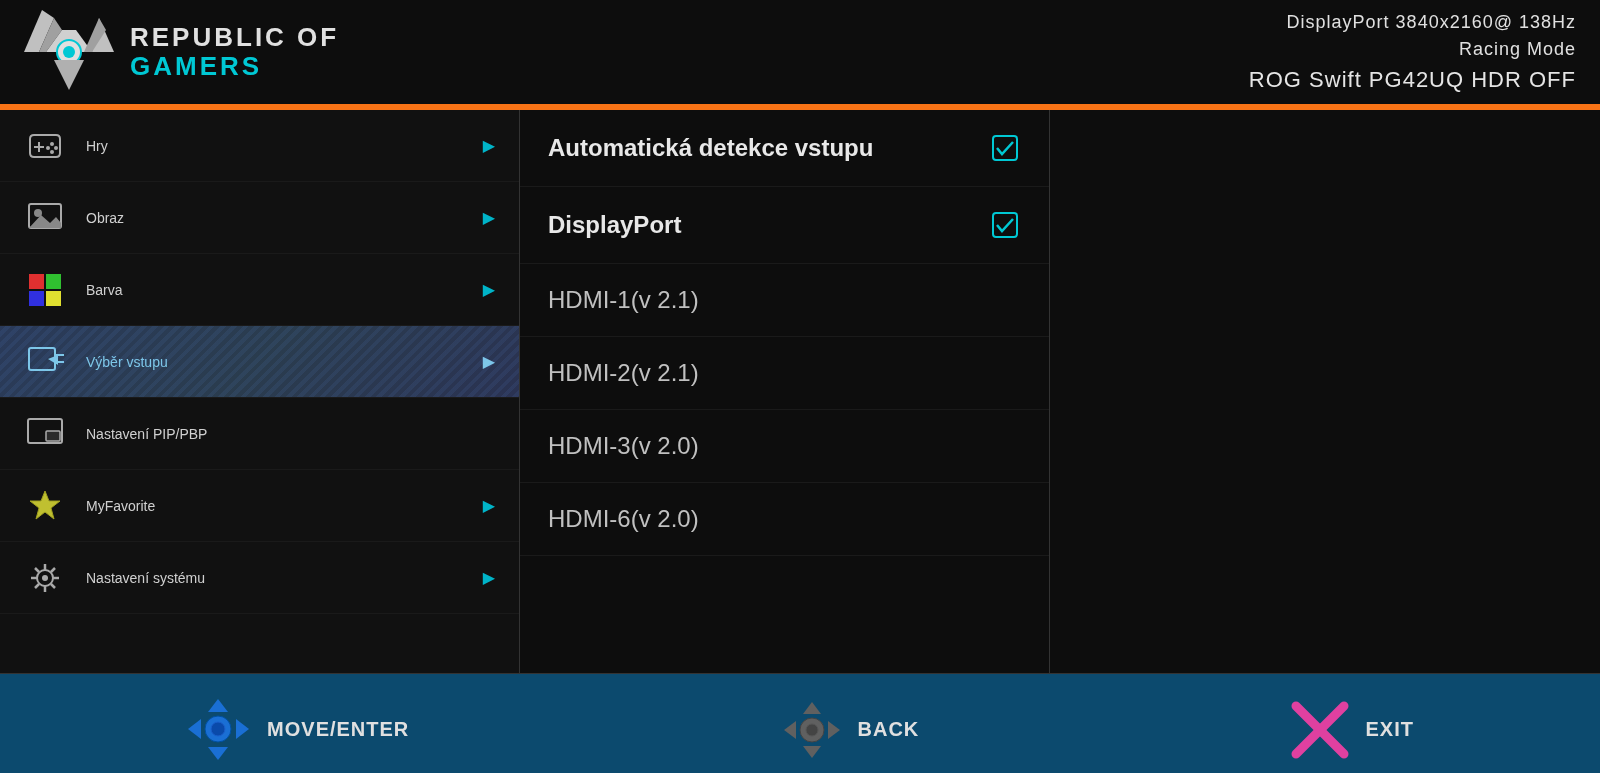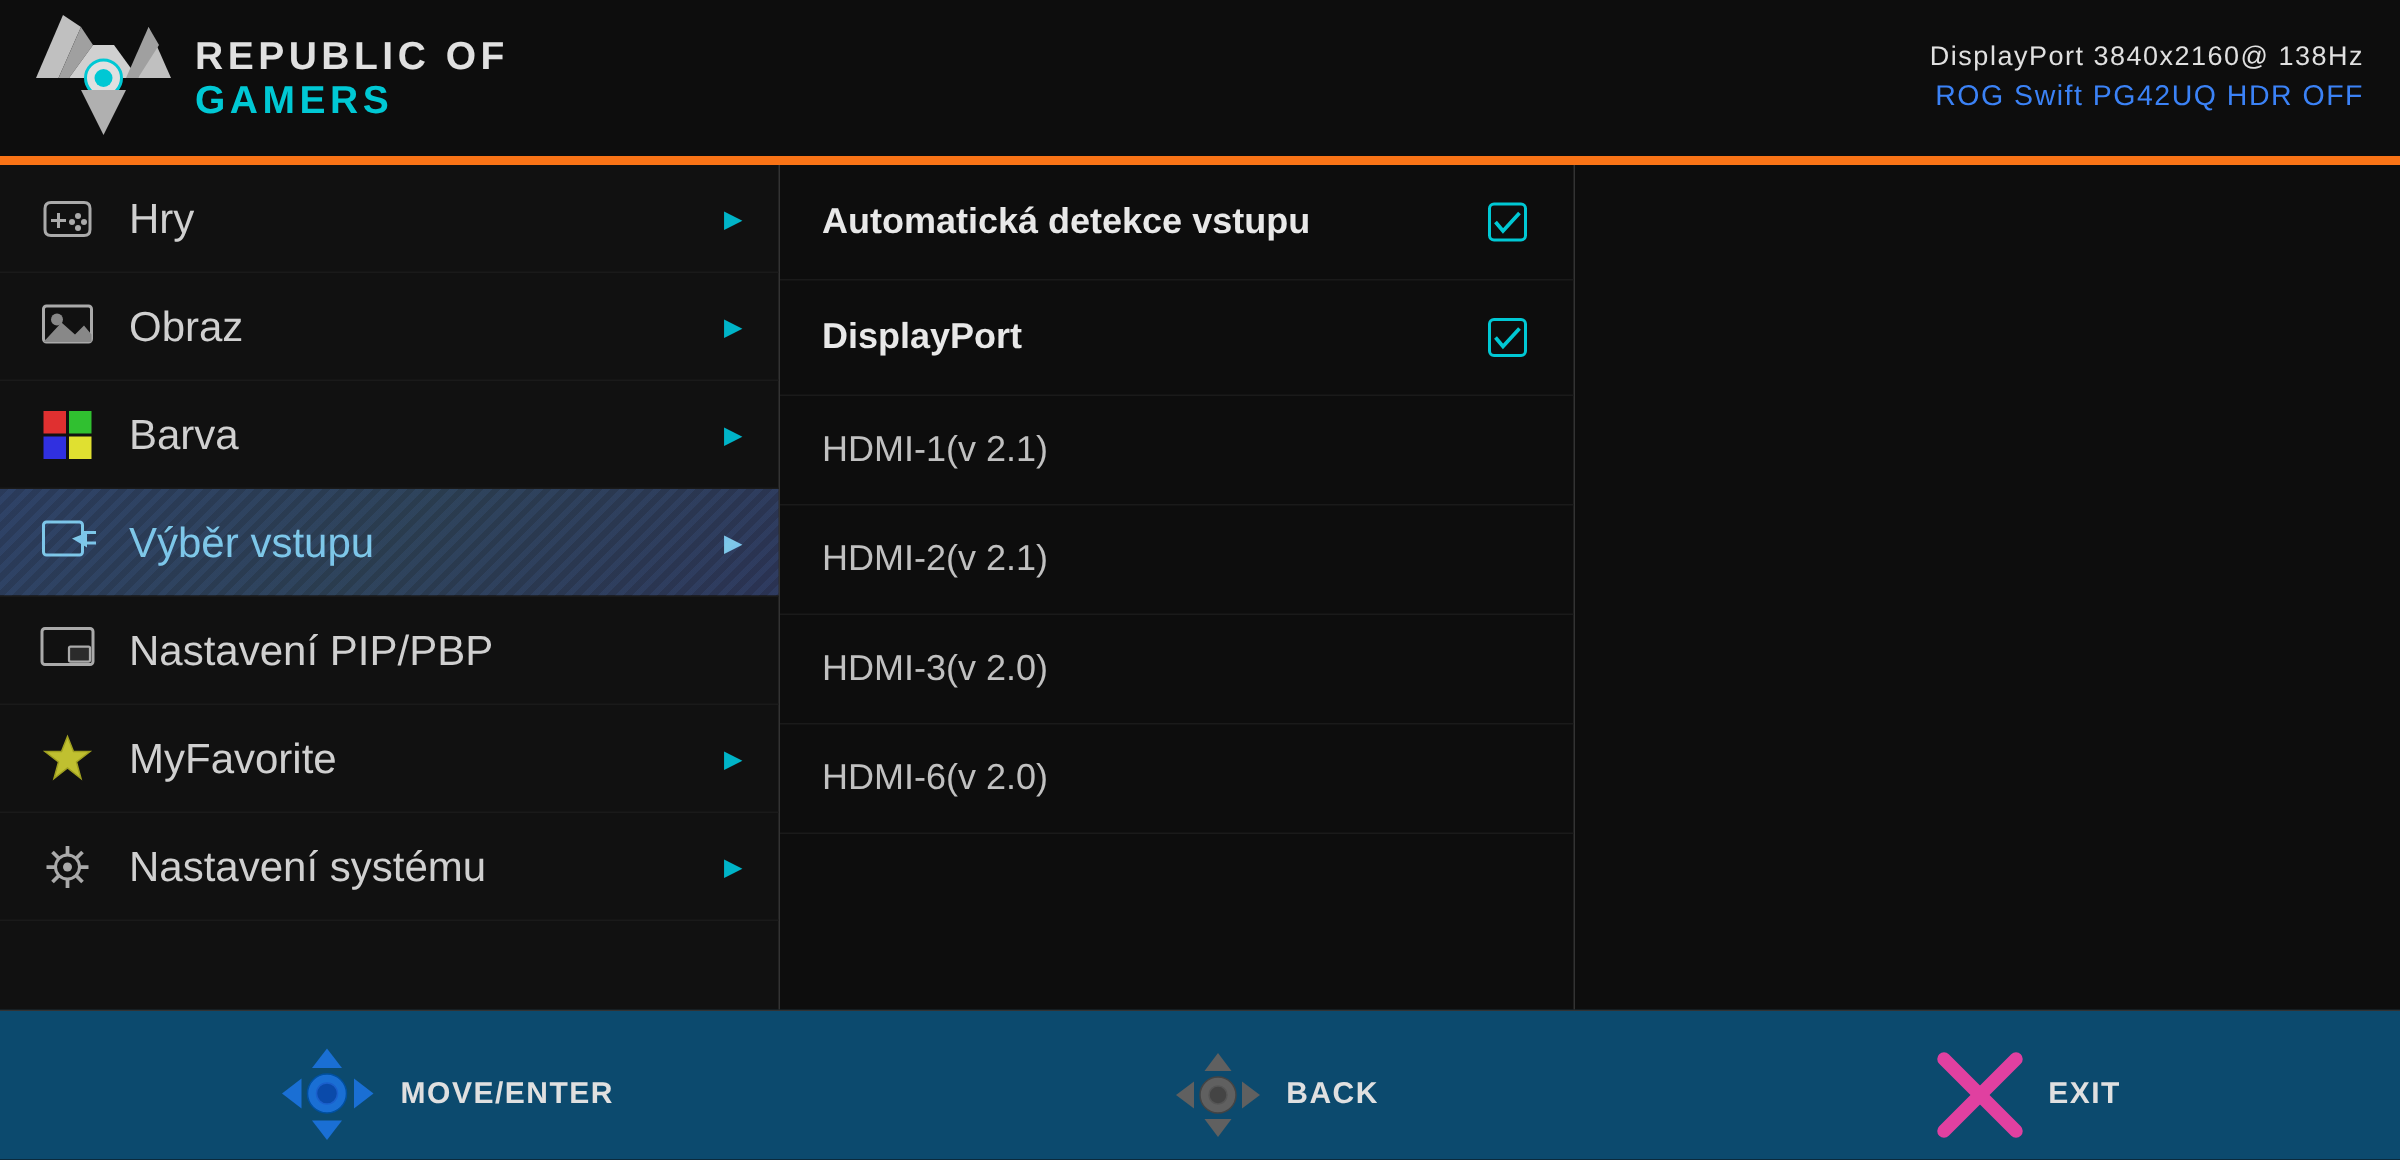--- a/index.html
+++ b/index.html
@@ -68,22 +68,22 @@
       letter-spacing: 1px;
     }
 
     .header-info-line2 {
       font-size: 18px;
       color: #e0e0e0;
       letter-spacing: 1px;
     }
 
     .header-info-line3 {
-      font-size: 19px;
-      color: #3b82f6;
+      font-size: 22px;
+      color: #e5e5e5;
       letter-spacing: 1px;
     }
 
     
     .main-content {
       display: flex;
       height: calc(773px - 110px - 100px);
     }
 
     
@@ -126,21 +126,21 @@
     .menu-icon {
       width: 42px;
       height: 42px;
       display: flex;
       align-items: center;
       justify-content: center;
       flex-shrink: 0;
     }
 
     .menu-label {
-      font-size: 28px;
+      font-size: 14px;
       color: #d0d0d0;
       flex: 1;
     }
 
     .menu-item.active .menu-label {
       color: #7ec8e8;
     }
 
     .menu-arrow {
       font-size: 16px;
@@ -246,20 +246,21 @@
 
       <polygon points="30,50 60,50 45,80" fill="#b0b0b0"></polygon>
     </svg>
     <div class="logo-text">
       <span class="logo-text-line1">REPUBLIC OF</span>
       <span class="logo-text-line2">GAMERS</span>
     </div>
   </div>
   <div class="header-info">
     <div class="header-info-line1">DisplayPort    3840x2160@ 138Hz</div>
+    <div class="header-info-line2">Racing Mode</div>
     <div class="header-info-line3">ROG Swift   PG42UQ   HDR OFF</div>
   </div>
 </div>
 
 <div class="main-content">
 
   <div class="left-panel">
 
     <div class="menu-item">
       <div class="menu-icon icon-hry">

